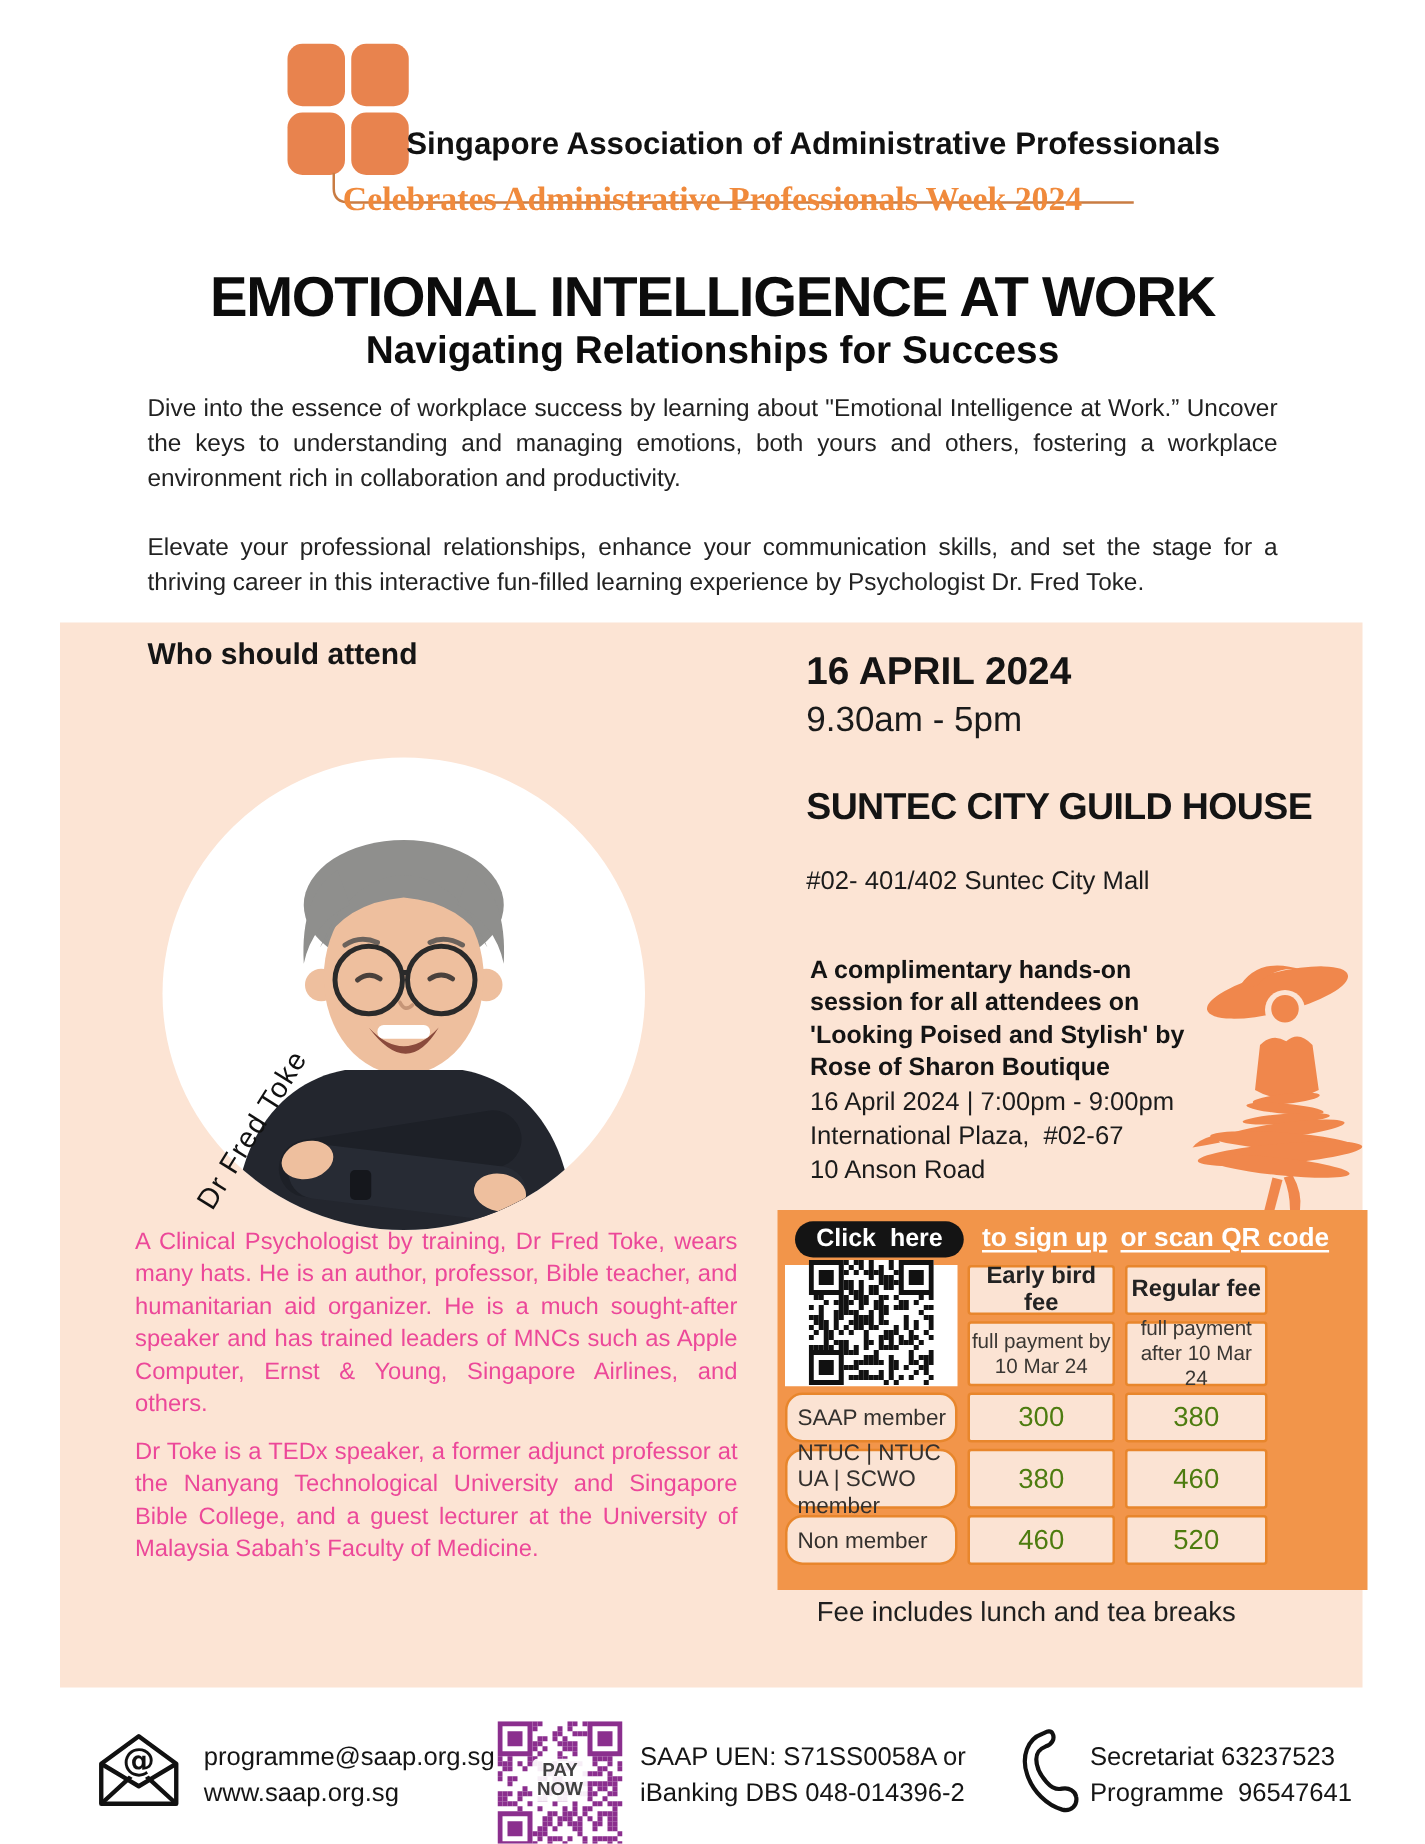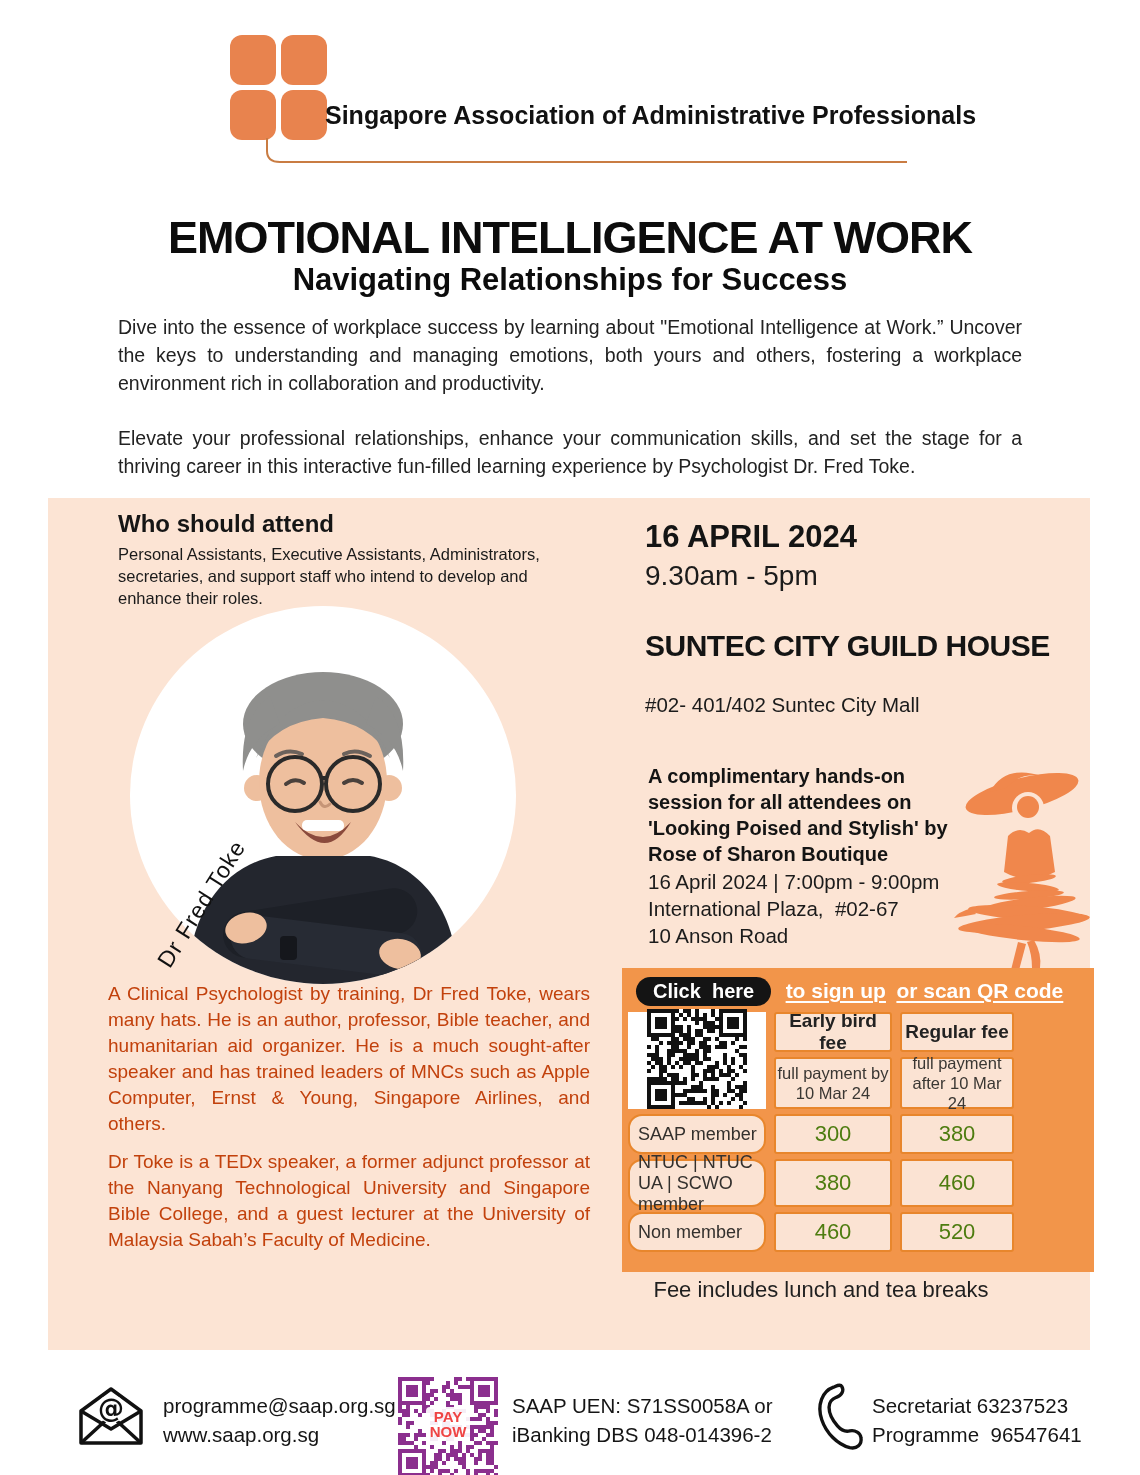--- a/index.html
+++ b/index.html
@@ -22,21 +22,21 @@
   .intro{width:904px;font-size:19.5px;line-height:28px;text-align:justify;color:#222;}
 
   .panel{background:#FCE4D4;}
 
   .who-h{font-size:24px;font-weight:bold;color:#151515;}
   .who-t{width:458px;font-size:16.5px;line-height:22px;color:#1a1a1a;}
 
   .photo-circle{width:386px;height:378px;border-radius:50%;background:#ffffff;overflow:hidden;}
   .photo-caption{font-size:23px;color:#111;letter-spacing:1px;transform:rotate(-58deg);transform-origin:0 0;}
 
-  .bio{width:482px;font-size:19px;line-height:26px;text-align:justify;color:#c2410c;}
+  .bio{width:482px;font-size:19px;line-height:26px;text-align:justify;color:#ec4899;}
 
   .ev-date{font-size:31px;font-weight:bold;color:#141414;}
   .ev-time{font-size:28px;color:#1b1b1b;}
   .ev-venue{font-size:30px;font-weight:bold;color:#141414;letter-spacing:-0.5px;}
   .ev-line{font-size:20.5px;color:#1b1b1b;}
 
   .bonus-t{width:328px;font-size:20px;font-weight:bold;line-height:26px;color:#141414;}
   .bonus-l{font-size:20.5px;color:#1b1b1b;line-height:27px;}
 
   .signup-box{width:472px;height:304px;background:#F2954A;box-sizing:border-box;padding:8px 6px 6px 6px;}
@@ -52,49 +52,49 @@
   .cell-head{font-size:19px;font-weight:bold;color:#222;}
   .cell-sub{font-size:16.5px;color:#3a3733;line-height:20px;}
   .cell-val{font-size:22px;color:#4d7c0f;}
   .qr-cell{grid-row:1/3;grid-column:1;background:#ffffff;border:none;display:flex;
            align-items:center;justify-content:center;}
   .fee-note{width:398px;text-align:center;font-size:22px;color:#1f1f1f;}
 
   .foot-text{font-size:20.5px;color:#151515;line-height:29px;}
   .paynow-wrap{position:relative;width:100px;height:100px;}
   .paynow-label{position:absolute;left:28px;top:30px;width:44px;background:rgba(255,255,255,0.92);
-                color:#ef4444;font-weight:bold;font-size:15px;line-height:15px;text-align:center;
+                color:#404040;font-weight:bold;font-size:15px;line-height:15px;text-align:center;
                 border-radius:4px;padding:2px 0;}
 </style>
 </head>
 <body>
 
 <div class="page">
 
   <div class="abs logo-grid" style="left:230px;top:35px;">
     <div class="logo-sq"></div>
     <div class="logo-sq"></div>
     <div class="logo-sq"></div>
     <div class="logo-sq"></div>
   </div>
   <svg class="abs" style="left:264px;top:138px;" width="645" height="28" viewBox="0 0 645 28">
     <path d="M3,0 L3,13 Q3,24 16,24 L643,24" fill="none" stroke="#C97C43" stroke-width="2"></path>
   </svg>
   <div class="abs org-name" style="left:325px;top:101px;">Singapore Association of Administrative Professionals</div>
+  <div class="abs tagline" style="left:0;top:144px;">Celebrates Administrative Professionals Week 2024</div>
 
   <div class="abs main-title" style="left:0;top:212px;">EMOTIONAL INTELLIGENCE AT WORK</div>
   <div class="abs sub-title" style="left:0;top:262px;">Navigating Relationships for Success</div>
 
   <div class="abs intro" style="left:118px;top:313px;">Dive into the essence of workplace success by learning about "Emotional Intelligence at Work.” Uncover the keys to understanding and managing emotions, both yours and others, fostering a workplace environment rich in collaboration and productivity.</div>
   <div class="abs intro" style="left:118px;top:424px;">Elevate your professional relationships, enhance your communication skills, and set the stage for a thriving career in this interactive fun-filled learning experience by Psychologist Dr. Fred Toke.</div>
 
   <div class="abs panel" style="left:48px;top:498px;width:1042px;height:852px;"></div>
 
   <div class="abs who-h" style="left:118px;top:510px;">Who should attend</div>
-  <div class="abs who-t" style="left:118px;top:543px;">Personal Assistants, Executive Assistants, Administrators, secretaries, and support staff who intend to develop and enhance their roles.</div>
 
   <div class="abs photo-circle" style="left:130px;top:606px;">
     <svg width="386" height="378" viewBox="0 0 386 378">
       <ellipse cx="193" cy="118" rx="80" ry="52" fill="#8f8f8d"></ellipse>
       <circle cx="127" cy="182" r="13" fill="#eebf9e"></circle>
       <circle cx="259" cy="182" r="13" fill="#eebf9e"></circle>
       <ellipse cx="193" cy="176" rx="64" ry="78" fill="#eebf9e"></ellipse>
       <path d="M126,152 Q150,96 193,94 Q236,96 260,152 Q240,116 193,112 Q146,116 126,152 Z" fill="#8f8f8d"></path>
       <path d="M113,165 Q110,110 140,90 L150,118 Q120,132 113,165 Z" fill="#8f8f8d"></path>
       <path d="M273,165 Q276,110 246,90 L236,118 Q266,132 273,165 Z" fill="#8f8f8d"></path>

